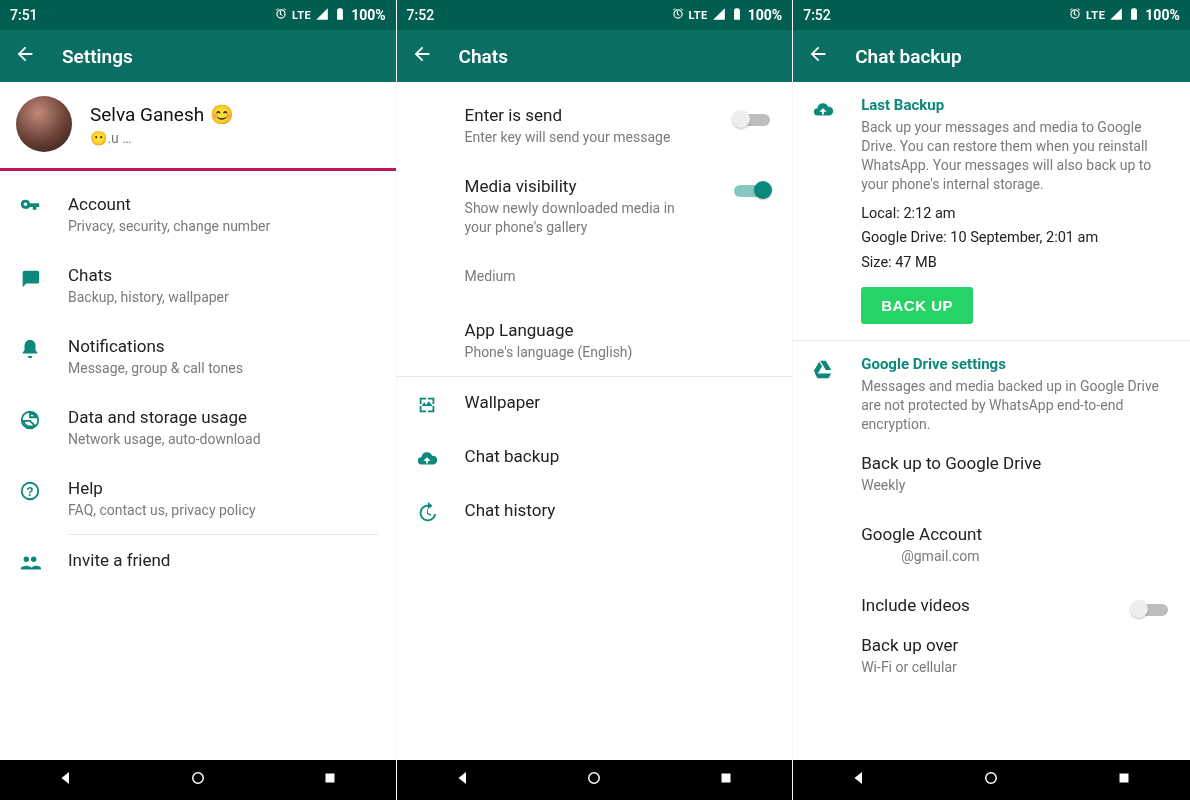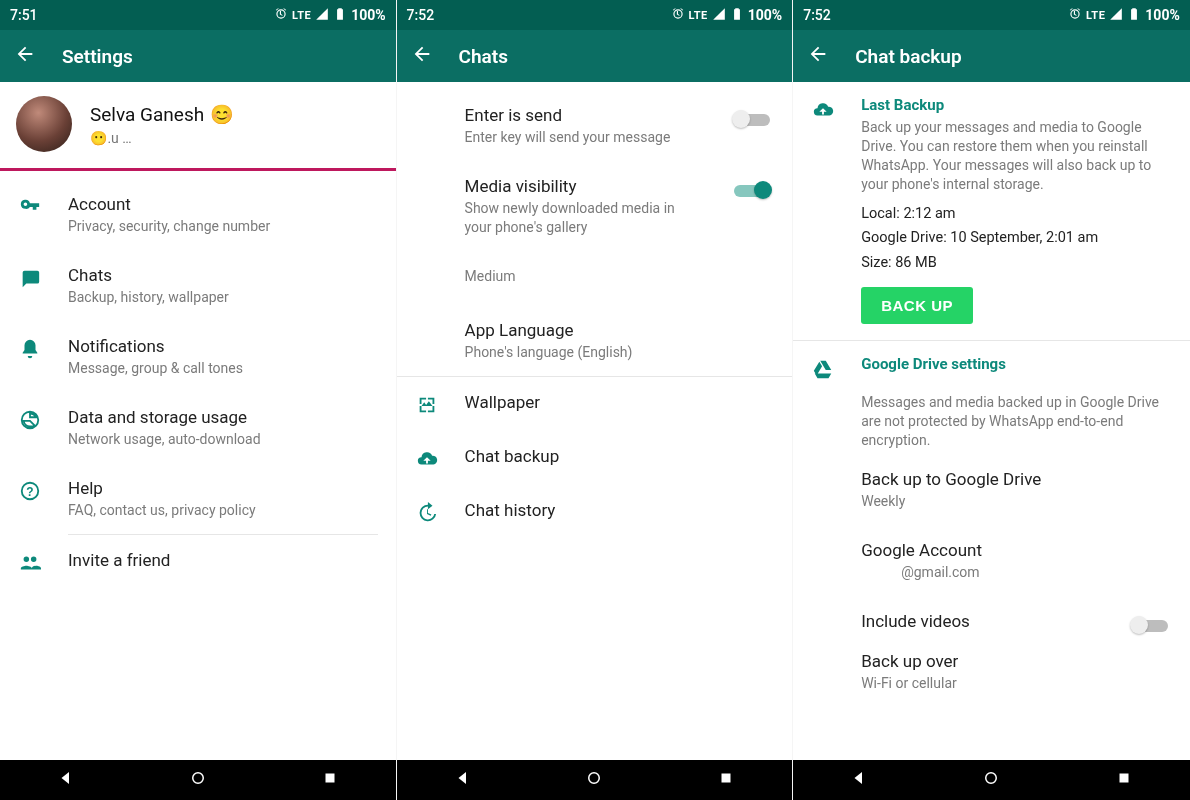--- a/index.html
+++ b/index.html
@@ -472,36 +472,36 @@
             </svg>
           </span>
         <span class="txts">
           <div class="sectionhead">Last Backup</div>
           <div class="sub" style="margin-top:4px">Back up your messages and media to Google Drive. You can restore them when you reinstall WhatsApp. Your messages will also back up to your phone's internal storage.</div>
         </span>
       </div>
       <div class="backup-info">
         <div>Local: 2:12 am</div>
         <div>Google Drive: 10 September, 2:01 am</div>
-        <div>Size: 86 MB</div>
+        <div>Size: 47 MB</div>
       </div>
       <div class="backup-btn-row">
         <button class="backup-btn">BACK UP</button>
       </div>
       <div class="full-divider"></div>
 
       <div class="list-item" style="padding-bottom:4px">
         <span class="icon">
             <svg viewBox="0 0 24 24">
               <path d="M9 3h6l6 10h-6zM3 17l3 5h12l3-5zM8 4 2 14l3 5 6-10z"></path>
             </svg>
           </span>
         <span class="txts">
           <div class="sectionhead">Google Drive settings</div>
-          <div class="sub" style="margin-top:20px">Messages and media backed up in Google Drive are not protected by WhatsApp end-to-end encryption.</div>
+          <div class="sub" style="margin-top:4px">Messages and media backed up in Google Drive are not protected by WhatsApp end-to-end encryption.</div>
         </span>
       </div>
 
       <div class="list-item">
         <span class="icon empty"></span>
         <span class="txts">
           <div class="label">Back up to Google Drive</div>
           <div class="sub">Weekly</div>
         </span>
       </div>

